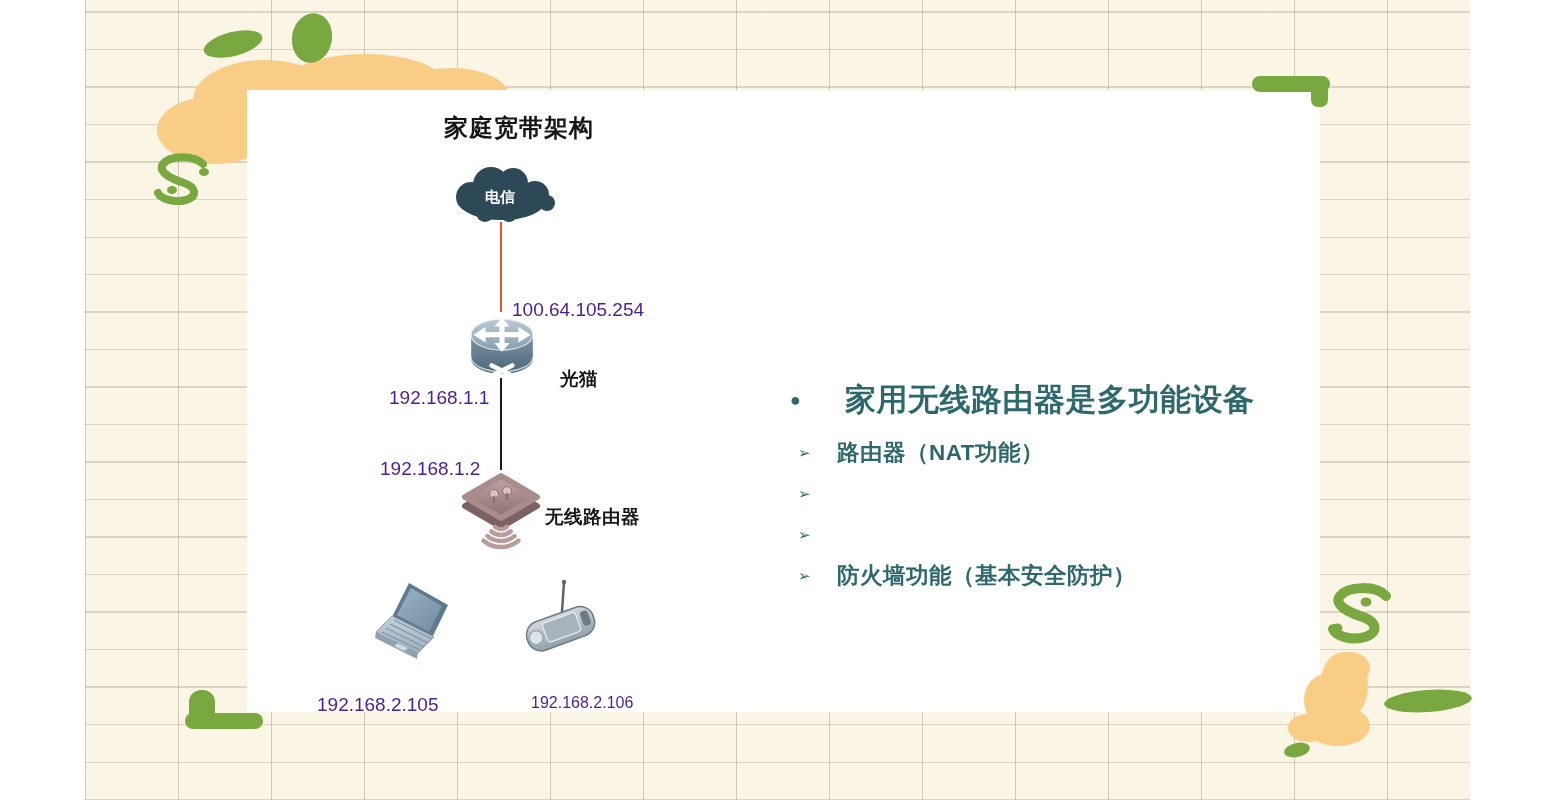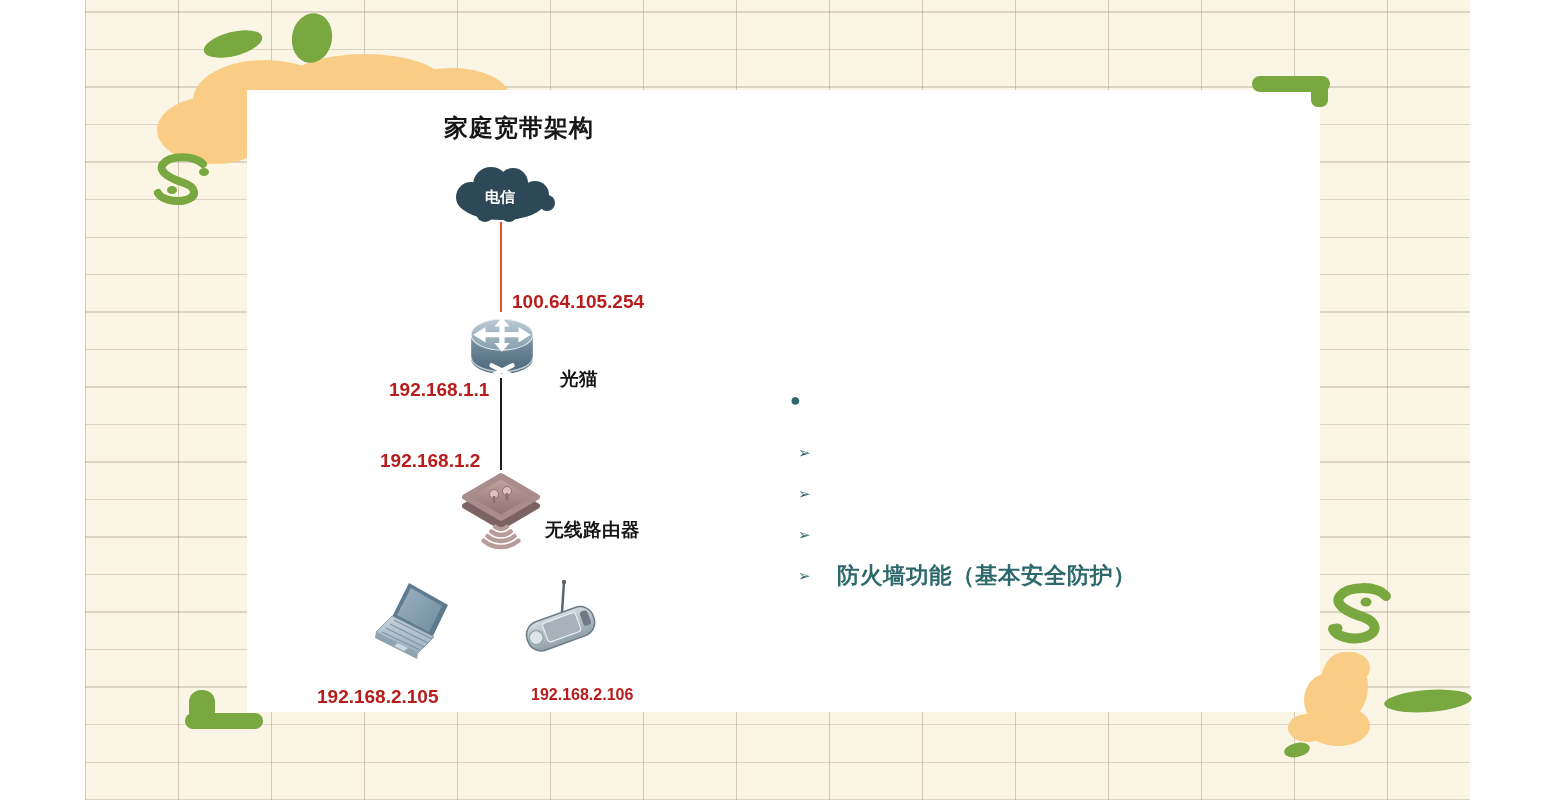--- a/index.html
+++ b/index.html
@@ -18,21 +18,21 @@
   .deco { position:absolute; left:0; top:0; width:1555px; height:800px; pointer-events:none; }
   .deco.behind { z-index:1; }
   .deco.front  { z-index:3; }
 
   
   .slide { position:absolute; left:247px; top:90px; width:1073px; height:622px;
            background:#ffffff; z-index:2; }
 
   .abs { position:absolute; white-space:nowrap; }
   .slide-title { left:197px; top:22px; font-size:24px; font-weight:600; color:#161616; letter-spacing:1px; }
-  .t-num  { font-size:19px; font-weight:700; color:#b91c1c; }
+  .t-num  { font-size:19px; font-weight:400; color:#4c1d95;margin-top:8px; }
   .t-cjk  { font-size:18.5px; font-weight:600; color:#161616; letter-spacing:0.5px;margin-top:27px; }
   .vline  { position:absolute; width:2px; }
   .wan-line { left:253px; top:132px; height:90px; background:#E8502F; }
   .lan-line { left:253px; top:288px; height:92px; background:#1A1A1A; }
 
   
   .notes { position:absolute; left:543px; top:290px; width:525px; color:#2D696C; }
   .notes .heading { display:flex; align-items:center; line-height:40px;
                     font-size:31px; font-weight:700; letter-spacing:0.5px; }
   .notes .heading .bullet { width:55px; font-size:18px; line-height:40px; }
@@ -137,21 +137,21 @@
         <rect x="44.7" y="27" width="2.6" height="7" fill="#8d7070"></rect>
       </g>
       <g fill="none" stroke="#b89c9a" stroke-width="4.5" stroke-linecap="round">
         <path d="M34.2,60.9 A9,9 0 0 0 45.8,60.9"></path>
         <path d="M30.4,65.5 A15,15 0 0 0 49.6,65.5"></path>
         <path d="M26.5,70.1 A21,21 0 0 0 53.5,70.1"></path>
         <path d="M22.6,74.7 A27,27 0 0 0 57.4,74.7"></path>
       </g>
     </svg>
 
-    <div class="abs t-cjk" style="left:298px; top:400px;">无线路由器</div>
+    <div class="abs t-cjk" style="left:298px; top:387px;">无线路由器</div>
 
     <svg class="icon-svg" style="left:127px; top:492px;" width="96" height="82" viewBox="0 0 96 82">
       <defs>
         <linearGradient id="lscr" x1="0" y1="0" x2="1" y2="1">
           <stop offset="0" stop-color="#9db3c2"></stop>
             <stop offset="1" stop-color="#6f8ca0"></stop>
         </linearGradient>
         <linearGradient id="lbase" x1="0" y1="0" x2="0" y2="1">
           <stop offset="0" stop-color="#c4d1da"></stop>
             <stop offset="1" stop-color="#9db0be"></stop>
@@ -186,24 +186,26 @@
         <rect x="66" y="42" width="8" height="15" rx="3" fill="#6e7b85"></rect>
       </g>
     </svg>
 
     <div class="abs t-num" style="left:70px; top:596px; font-size:19px;">192.168.2.105</div>
     <div class="abs t-num" style="left:284px; top:596px; font-size:16px;">192.168.2.106</div>
 
     <div class="notes">
       <div class="heading">
         <span class="bullet">●</span>
+        <span>家用无线路由器是多功能设备</span>
       </div>
       <div class="items">
         <div class="item">
           <span class="bullet">➢</span>
+          <span>路由器（NAT功能）</span>
         </div>
         <div class="item">
           <span class="bullet">➢</span>
         </div>
         <div class="item">
           <span class="bullet">➢</span>
         </div>
         <div class="item">
           <span class="bullet">➢</span>
           <span>防火墙功能（基本安全防护）</span>

